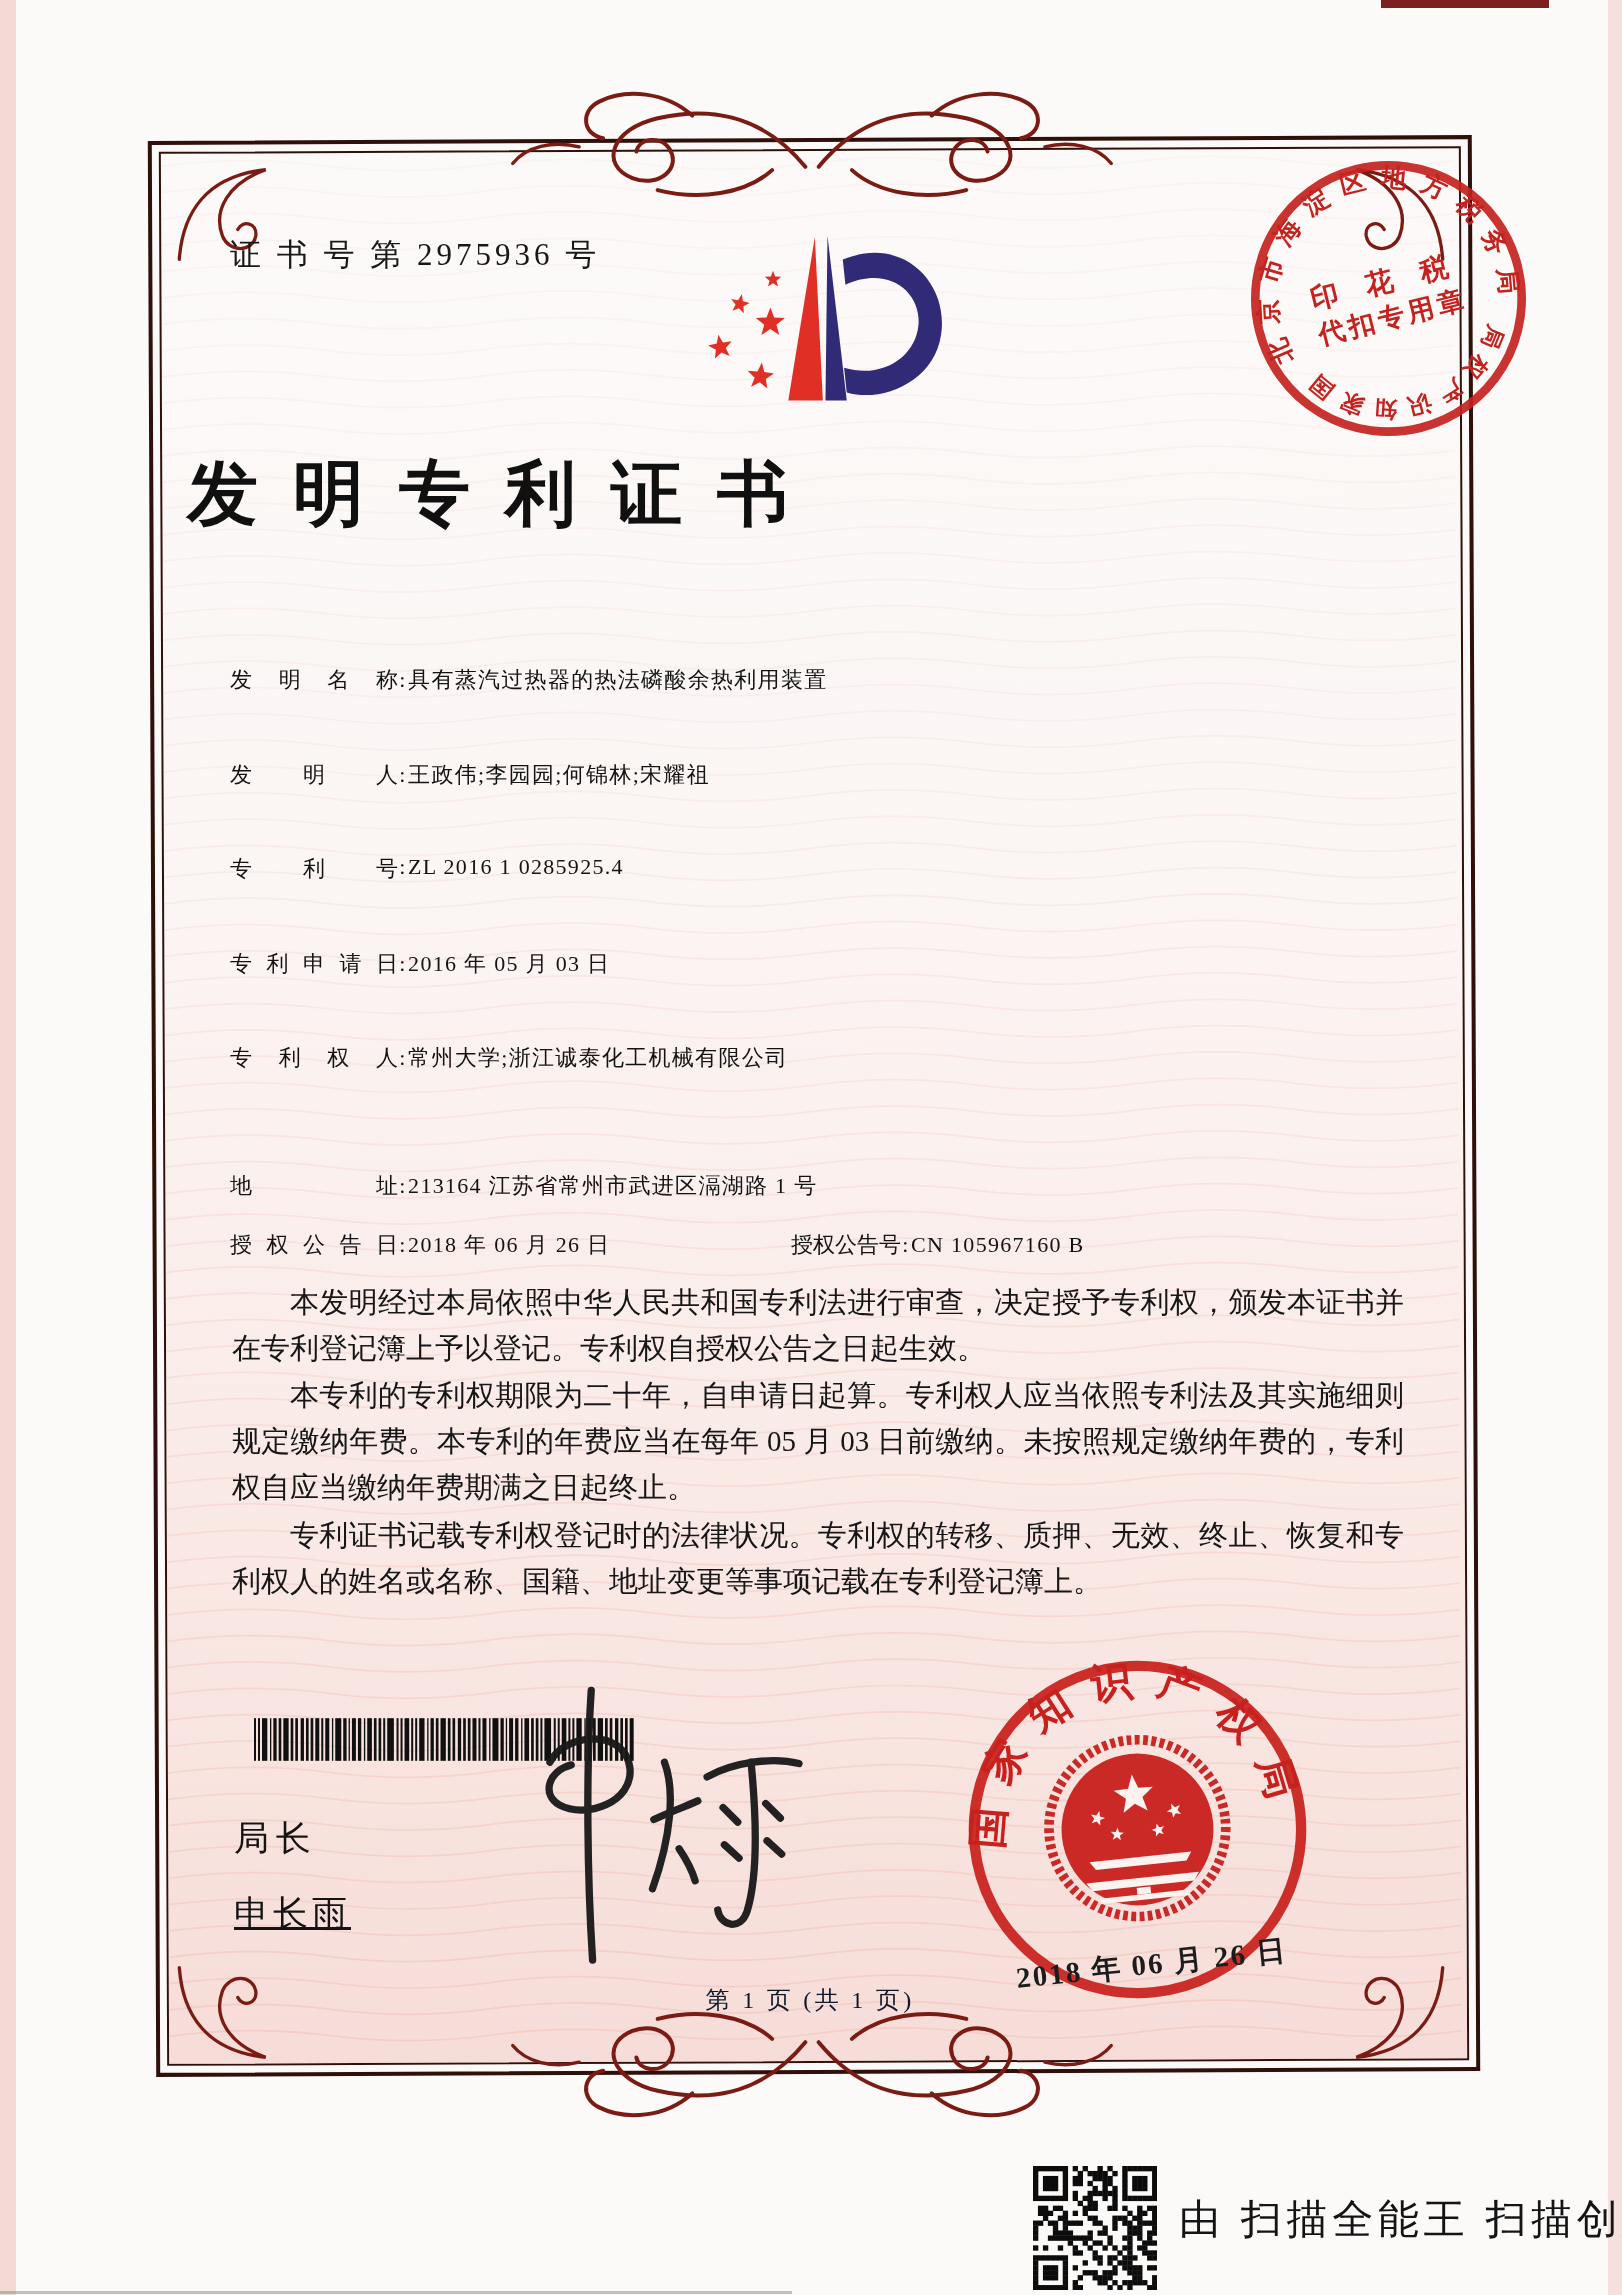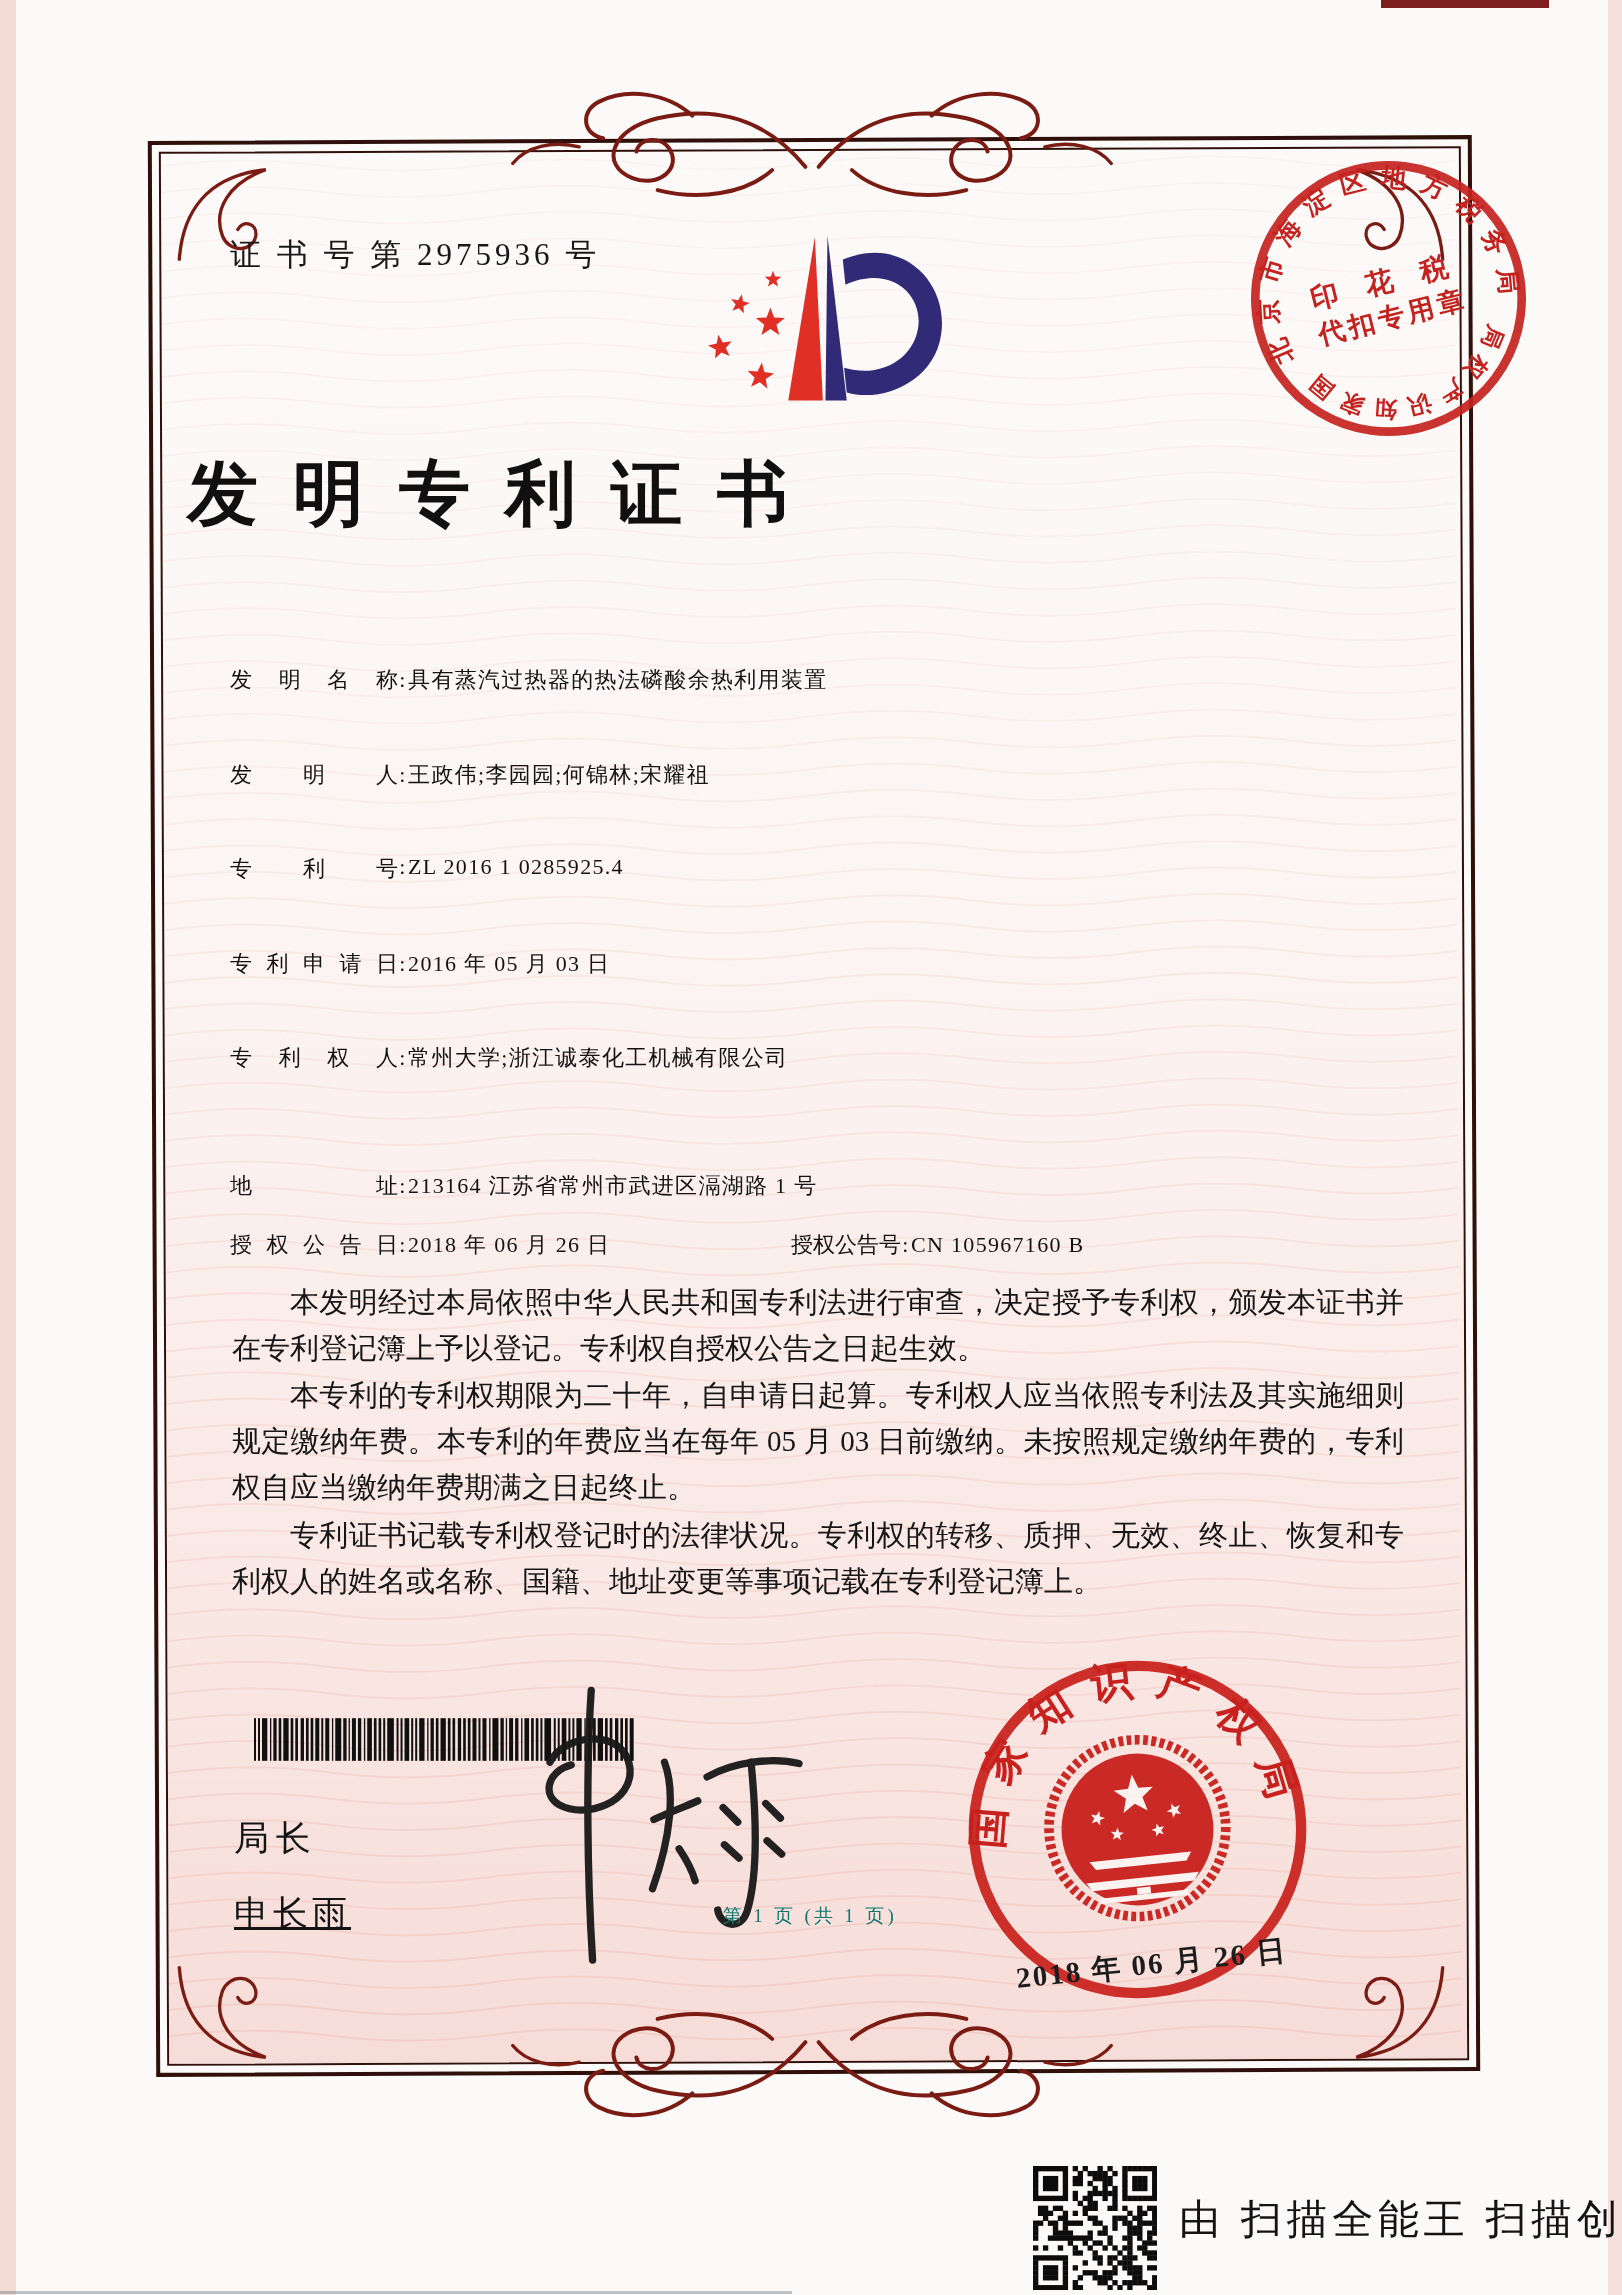--- a/index.html
+++ b/index.html
@@ -35,21 +35,21 @@
   .field-sep{display:inline-block;margin:0 2.7px 0 1.3px;}
   .field-value{display:inline-block;letter-spacing:1.3px;}
   .grant-col2{position:absolute;left:561px;top:0;white-space:nowrap;text-align:center;}
   #body-text{
     left:232px;top:1279px;width:1172px;
     font-size:29px;line-height:46px;text-align:justify;color:#161616;
   }
   #body-text p{margin:0 0 1.3px 0;text-indent:2em;}
   #commissioner-title{left:234px;top:1815px;font-size:35px;letter-spacing:6.7px;}
   #commissioner-name{left:234px;top:1890px;font-size:35px;letter-spacing:4px;text-decoration:underline;}
-  #page-footer{left:152px;top:1903px;width:1316px;text-align:center;font-size:19px;letter-spacing:3.3px;color:#0f766e;}
+  #page-footer{left:152px;top:1984px;width:1316px;text-align:center;font-size:24px;letter-spacing:3.3px;color:#0f172a;}
   #scan-credit{left:1179px;top:2192px;font-size:41px;letter-spacing:4.7px;color:#141414;font-weight:500;white-space:nowrap;
     font-family:"Liberation Sans","DejaVu Sans",sans-serif;}
   svg{display:block;}
   .flourish{stroke:#7a1c13;stroke-width:6;fill:none;stroke-linecap:round;}
   .flourish2{stroke:#7a1c13;stroke-width:5;fill:none;stroke-linecap:round;}
   #official-seal{transform:rotate(-6deg);}
   #tax-stamp{transform:rotate(-14deg);}
 </style>
 </head>
 <body>

